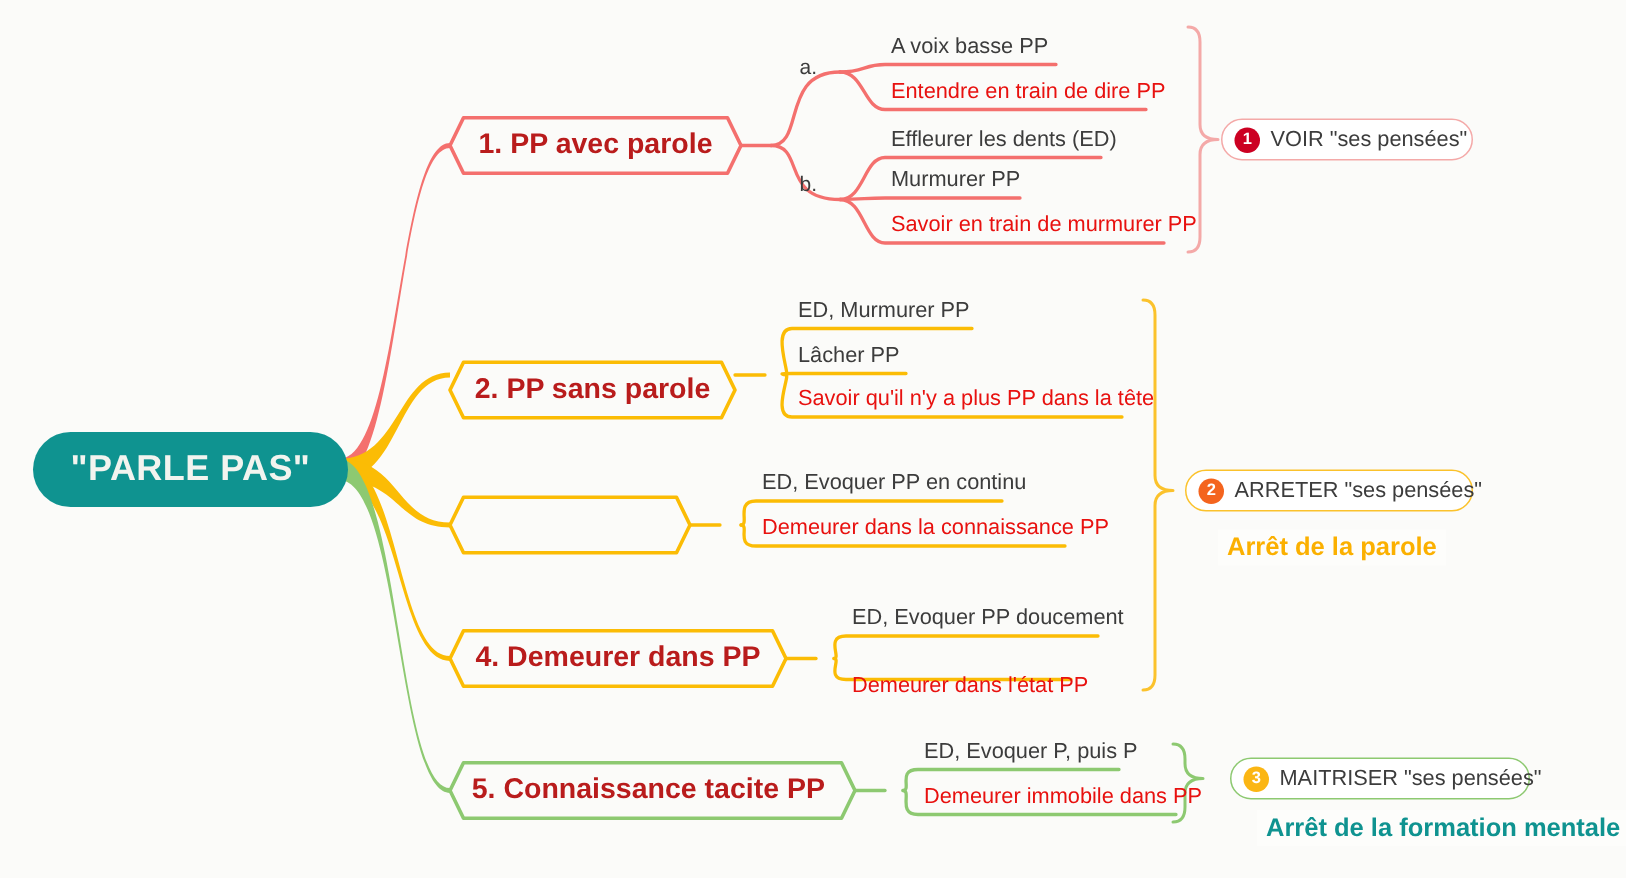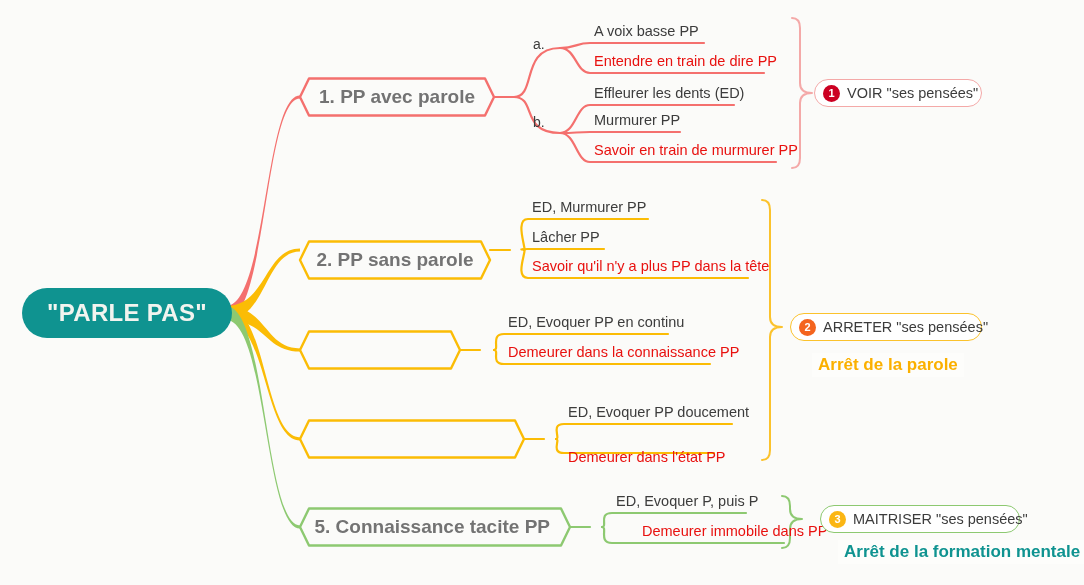--- a/index.html
+++ b/index.html
@@ -25,21 +25,21 @@
     letter-spacing:.3px;
     box-sizing:border-box;
   }
 
   
   .branch-box{
     position:absolute;
     height:40px;
     display:flex;align-items:center;justify-content:center;
     box-sizing:border-box;
-    color:#737373;
+    color:#b91c1c;
     font-size:19px;font-weight:bold;
     padding:12px 22px;
     white-space:nowrap;
   }
   .branch-box .hexbg{
     position:absolute;inset:0;
     z-index:0;
   }
   .branch-box .hexlabel{position:relative;z-index:1;}
 
@@ -218,31 +218,32 @@
         <svg viewBox="0 0 164 40" width="164" height="40" class="hexbg">
           <path d="M 11 1.5 L 153 1.5 L 162 20 L 153 38.5 L 11 38.5 L 2 20 Z" fill="none" stroke="#fbbc05" stroke-width="2.4" stroke-linejoin="round"></path>
         </svg>
       </div>
       <div class="leaf" style="left: 506px; top: 315px;"><span class="txt">ED, Evoquer PP en continu</span></div>
       <div class="leaf red" style="left: 506px; top: 345px;"><span class="txt">Demeurer dans la connaissance PP</span></div>
       <div class="branch-box" style="left: 298px; top: 419px; width: 228px; height: 40px;">
         <svg viewBox="0 0 228 40" width="228" height="40" class="hexbg">
           <path d="M 11 1.5 L 217 1.5 L 226 20 L 217 38.5 L 11 38.5 L 2 20 Z" fill="none" stroke="#fbbc05" stroke-width="2.4" stroke-linejoin="round"></path>
         </svg>
+        <span class="hexlabel">4. Demeurer dans PP</span>
       </div>
       <div class="leaf" style="left: 566px; top: 405px;"><span class="txt">ED, Evoquer PP doucement</span></div>
       <div class="leaf red" style="left: 566px; top: 434px; margin-top: 16px;"><span class="txt">Demeurer dans l'état PP</span></div>
       <div class="branch-box" style="left: 298px; top: 507px; width: 274px; height: 40px; justify-content: flex-end;">
         <svg viewBox="0 0 274 40" width="274" height="40" class="hexbg">
           <path d="M 11 1.5 L 263 1.5 L 272 20 L 263 38.5 L 11 38.5 L 2 20 Z" fill="none" stroke="#8dc971" stroke-width="2.4" stroke-linejoin="round"></path>
         </svg>
         <span class="hexlabel">5. Connaissance tacite PP</span>
       </div>
       <div class="leaf" style="left: 614px; top: 494px;"><span class="txt">ED, Evoquer P, puis P</span></div>
-      <div class="leaf red" style="left: 640px; top: 524px;"><span class="txt">Demeurer immobile dans PP</span></div>
+      <div class="leaf red" style="left: 614px; top: 524px;"><span class="txt">Demeurer immobile dans PP</span></div>
       <div class="callout" style="left: 814px; top: 79px; width: 168px; border: 1.8px solid rgb(244, 169, 168);">
         <span class="badge" style="background: rgb(204, 0, 34);">1</span>
         <span>VOIR "ses pensées"</span>
       </div>
       <div class="callout" style="left: 790px; top: 313px; width: 192px; border: 1.8px solid rgb(251, 194, 44);">
         <span class="badge" style="background: rgb(244, 100, 30);">2</span>
         <span>ARRETER "ses pensées"</span>
       </div>
       <div class="summary" style="left: 812px; top: 353px; color: rgb(251, 176, 0);">Arrêt de la parole</div>
       <div class="callout" style="left: 820px; top: 505px; width: 200px; border: 1.8px solid rgb(141, 201, 113);">

